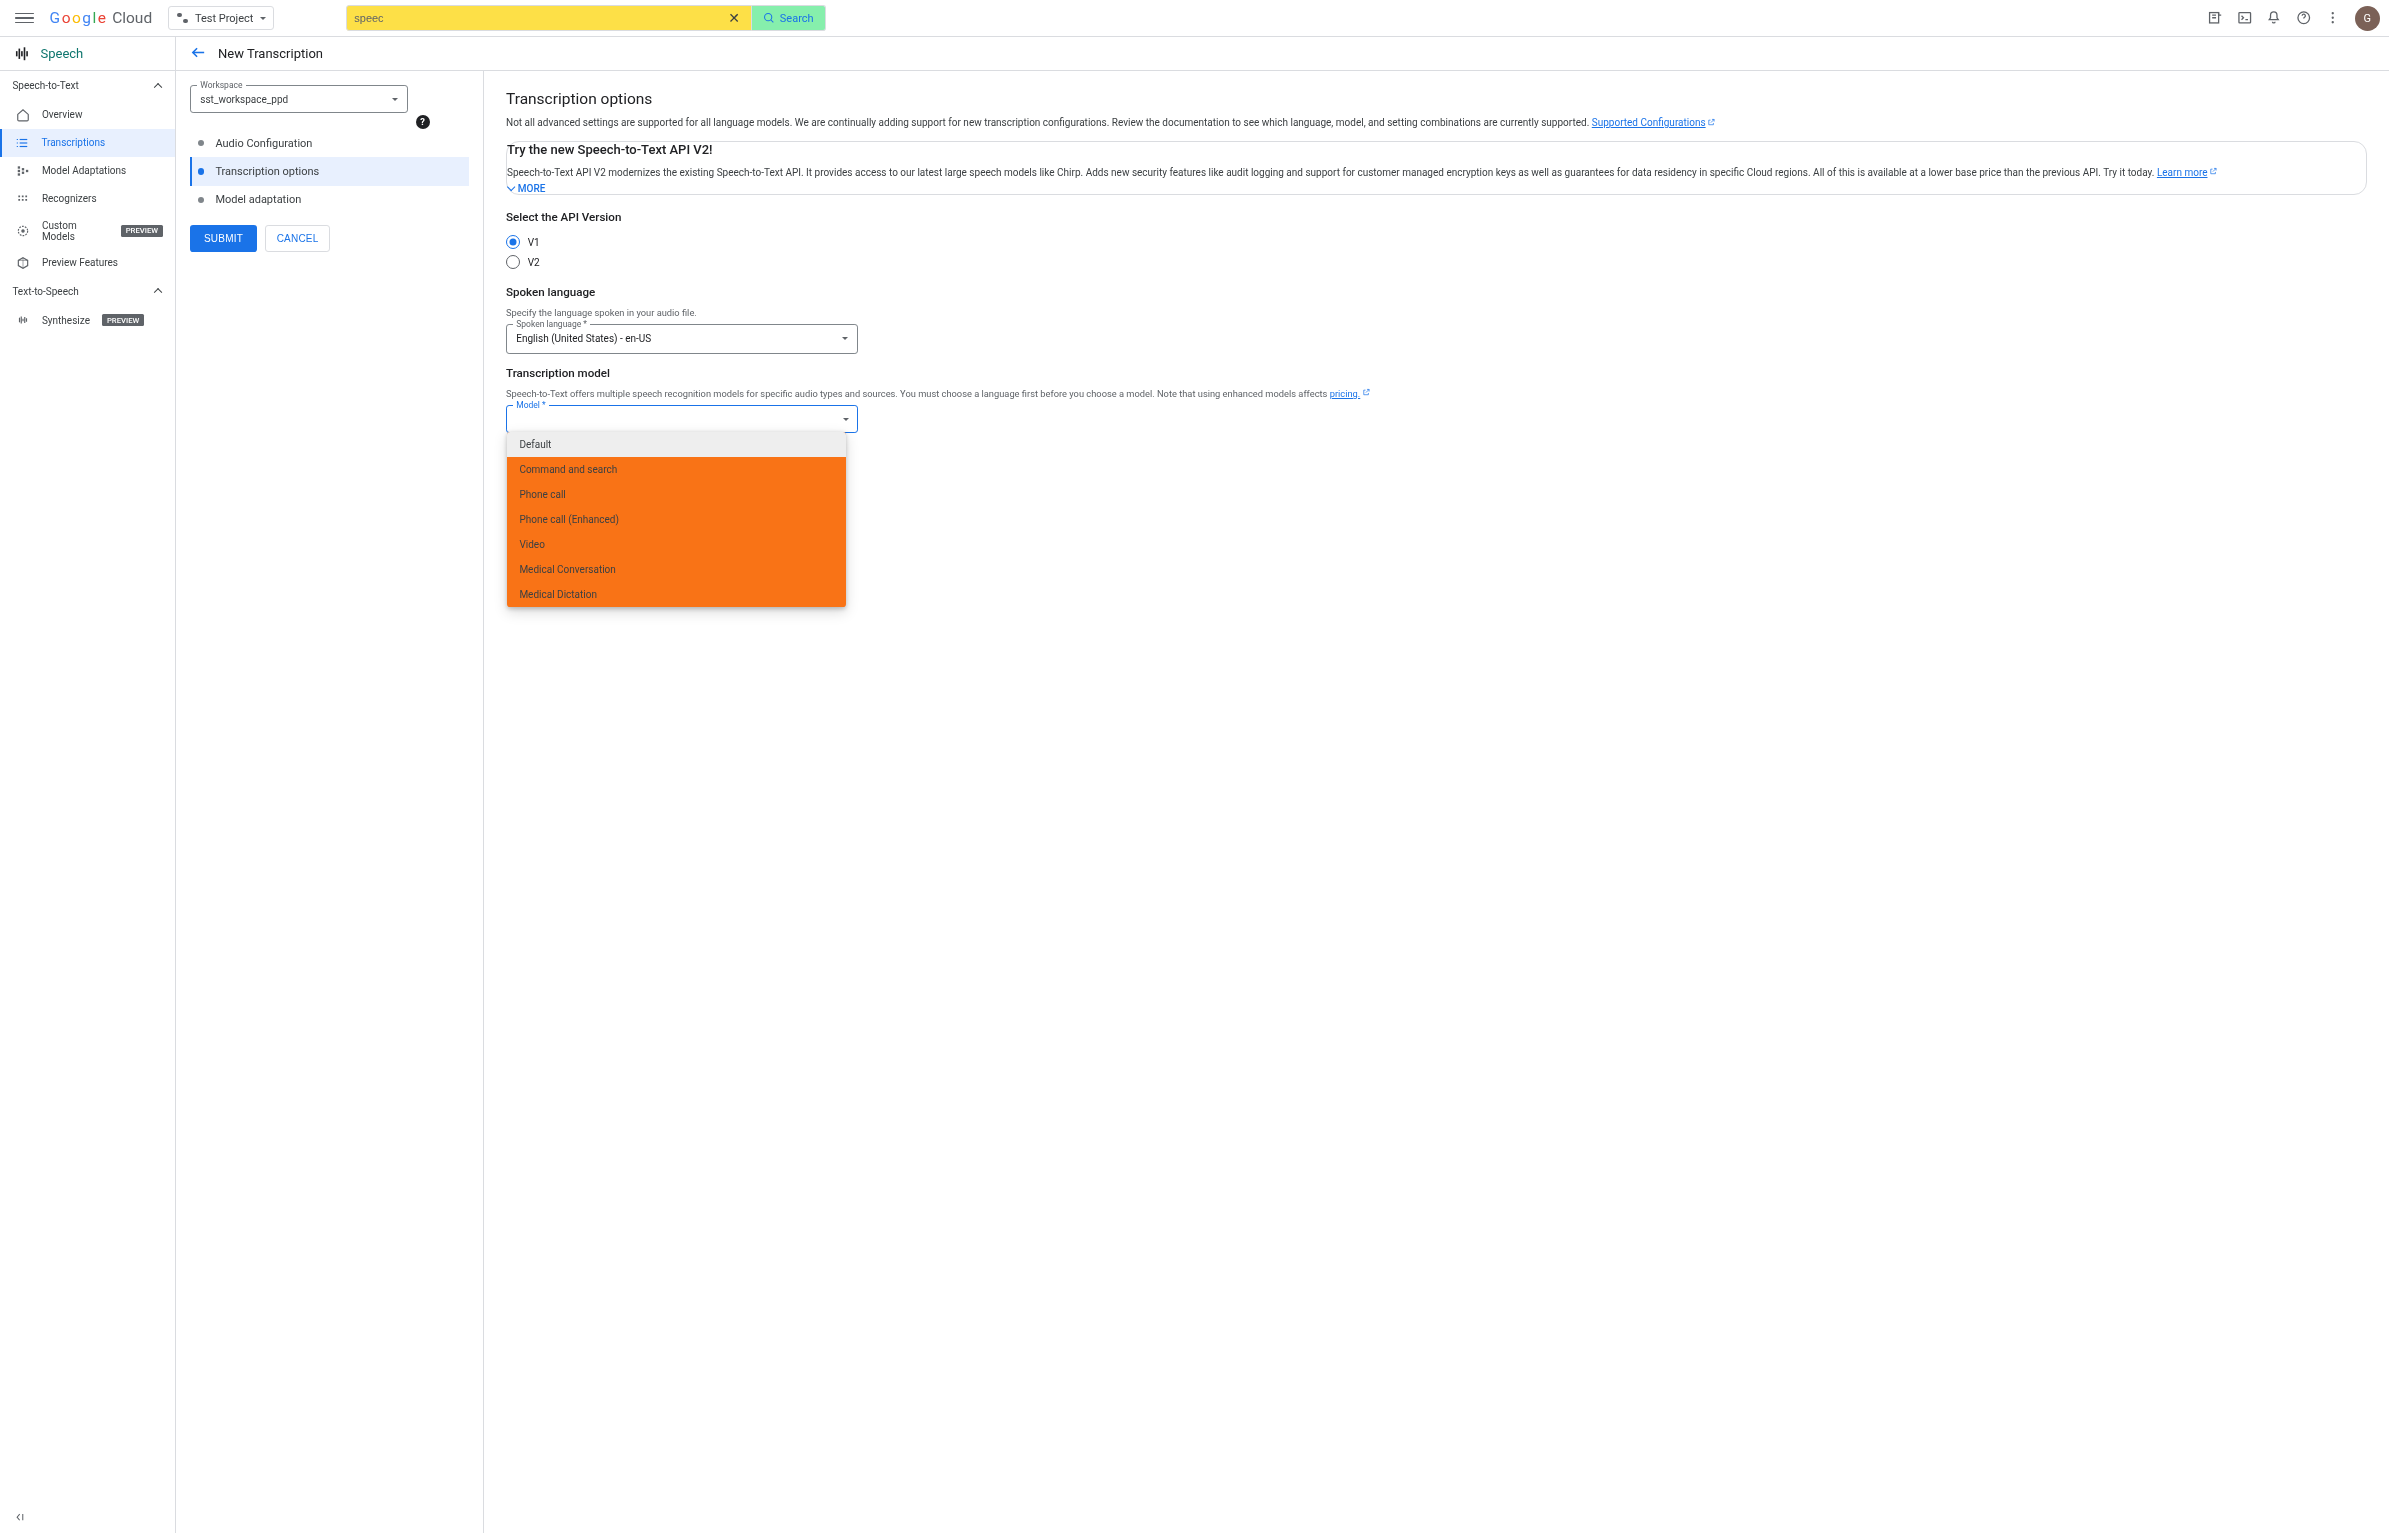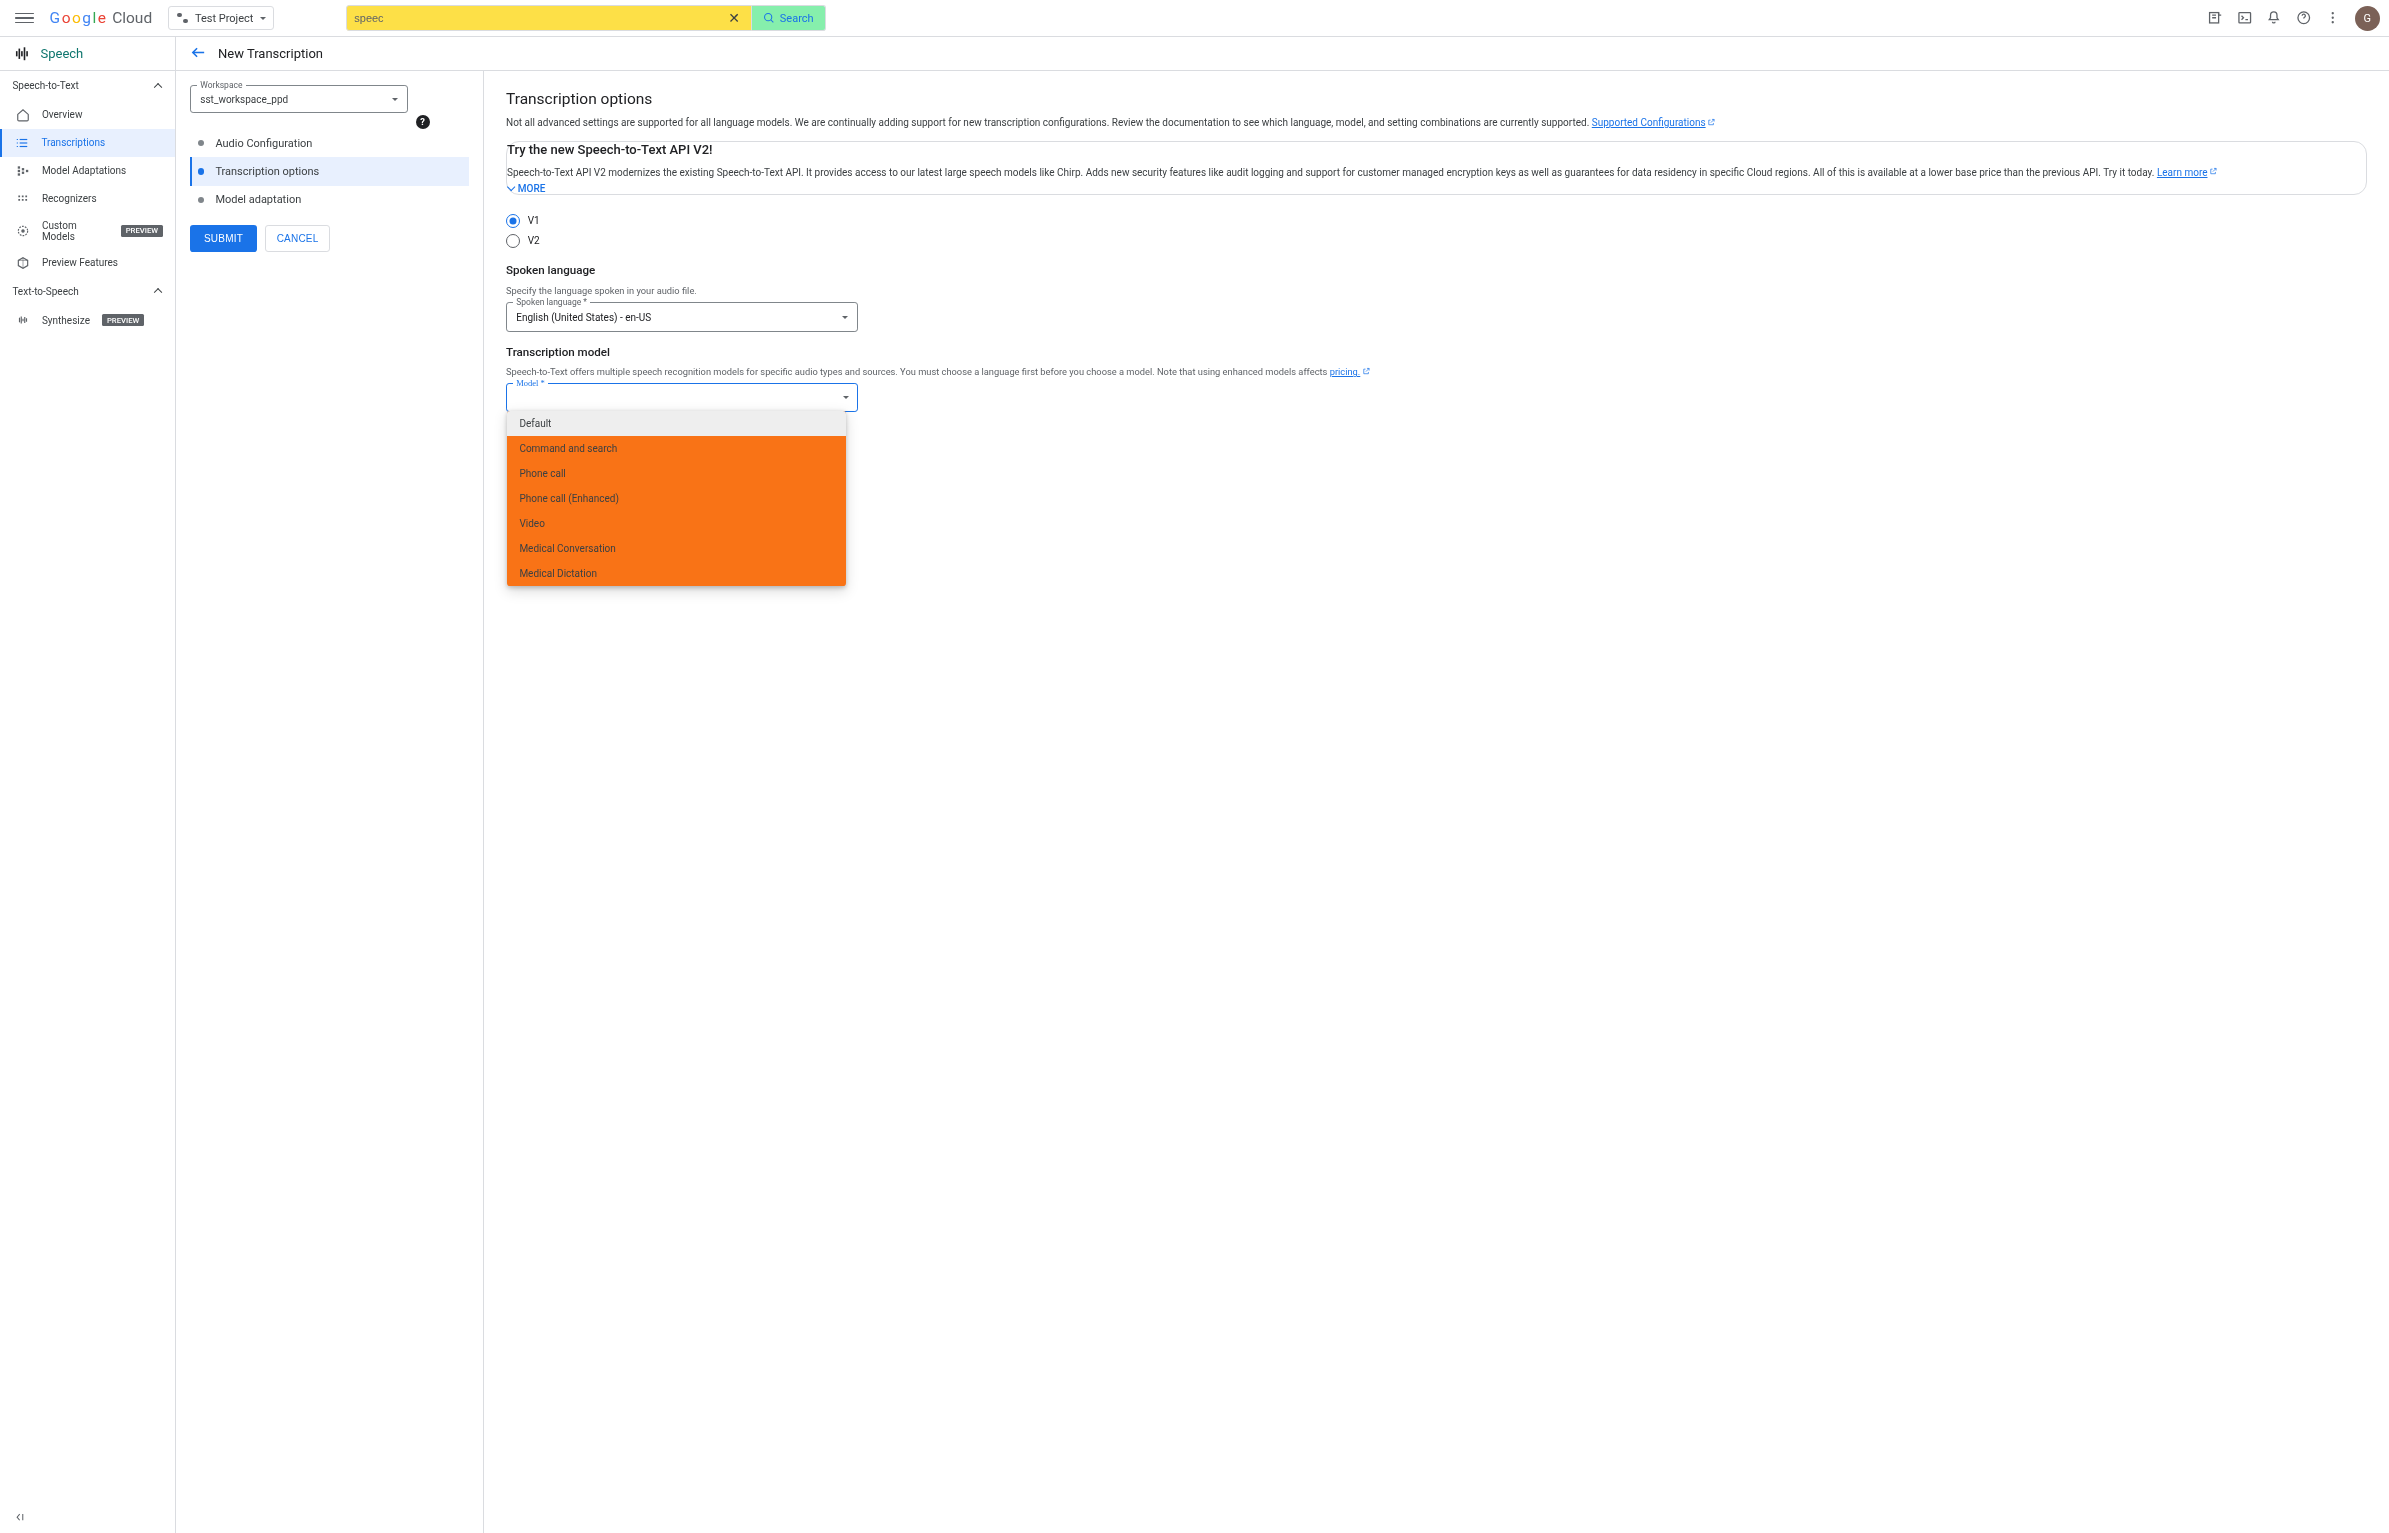--- a/index.html
+++ b/index.html
@@ -74,21 +74,21 @@
 .more-btn { display: flex; align-items: center; gap: 4.6px; color: #1a73e8; font-size: 10px; font-weight: 500; cursor: pointer; margin-top: 2px; text-align: right; }
 .subsection-title { font-size: 11.6px; font-weight: 500; margin: 12.4px 0 7.7px; }
 .radio-row { display: flex; align-items: center; gap: 7.7px; padding: 3.1px 0; cursor: pointer; }
 .radio { width: 14px; height: 14px; border: 1.5px solid #5f6368; border-radius: 50%; position: relative; }
 .radio.checked { border-color: #1a73e8; }
 .radio.checked::after { content: ''; position: absolute; width: 7px; height: 7px; background: #1a73e8; border-radius: 50%; top: 50%; left: 50%; transform: translate(-50%, -50%); }
 .helper-text { font-size: 9.3px; color: #5f6368; margin-bottom: 6.2px; }
 .select-field { position: relative; border: 0.8px solid #80868b; border-radius: 3.1px; padding: 8.5px 9.3px; display: flex; align-items: center; justify-content: space-between; width: 352px; cursor: pointer; }
 .select-field.focused { border: 1.5px solid #1a73e8; padding: 7.7px 8.5px; }
 .select-label { position: absolute; top: -6.2px; left: 6.2px; background: #fff; padding: 0 3.1px; font-size: 8.5px; color: #5f6368; }
-.select-field.focused .select-label { color: #1a73e8; font-family: Liberation Serif, serif; }
+.select-field.focused .select-label { color: #1a73e8; }
 .dropdown-menu { position: absolute; top: 100%; left: 0; width: 339px; background: #f97316; box-shadow: 0 1.5px 4.6px rgba(0,0,0,0.2), 0 4.6px 14px rgba(0,0,0,0.15); border-radius: 3.1px; z-index: 10; max-height: 178px; overflow-y: auto; }
 .dropdown-item { padding: 7px 12.4px; font-size: 10px; color: #3c4043; cursor: pointer; }
 .dropdown-item.highlighted { background: #eeeeee; }
 .dropdown-menu::-webkit-scrollbar { width: 6.2px; }
 .dropdown-menu::-webkit-scrollbar-thumb { background: #bdc1c6; border-radius: 3.1px; }
 .caret { width: 0; height: 0; border-left: 3.9px solid transparent; border-right: 3.9px solid transparent; border-top: 3.9px solid #5f6368; }
 .chevron { display: inline-block; width: 6.2px; height: 6.2px; border-right: 1.5px solid currentColor; border-bottom: 1.5px solid currentColor; }
 .chevron.down { transform: rotate(45deg) translateY(-1.5px); }
 .chevron.up { transform: rotate(-135deg) translateY(-1.5px); }
 </style>
@@ -336,20 +336,21 @@
             <a class="link"><span>Learn more</span><svg class="ext-icon" viewBox="0 0 24 24" fill="none" stroke="#1a73e8" stroke-width="2">
                   <path d="M14 4h6v6M20 4l-9 9M18 14v5H5V6h5"></path>
                 </svg></a>
           </div>
           <div class="more-btn">
             <span class="chevron down" style="color:#1a73e8"></span>
             <span>MORE</span>
           </div>
         </div>
 
+        <div class="subsection-title">Select the API Version</div>
         <div class="radio-row">
           <span class="radio checked"></span>
           <span>V1</span>
         </div>
         <div class="radio-row">
           <span class="radio"></span>
           <span>V2</span>
         </div>
 
         <div class="subsection-title">Spoken language</div>

